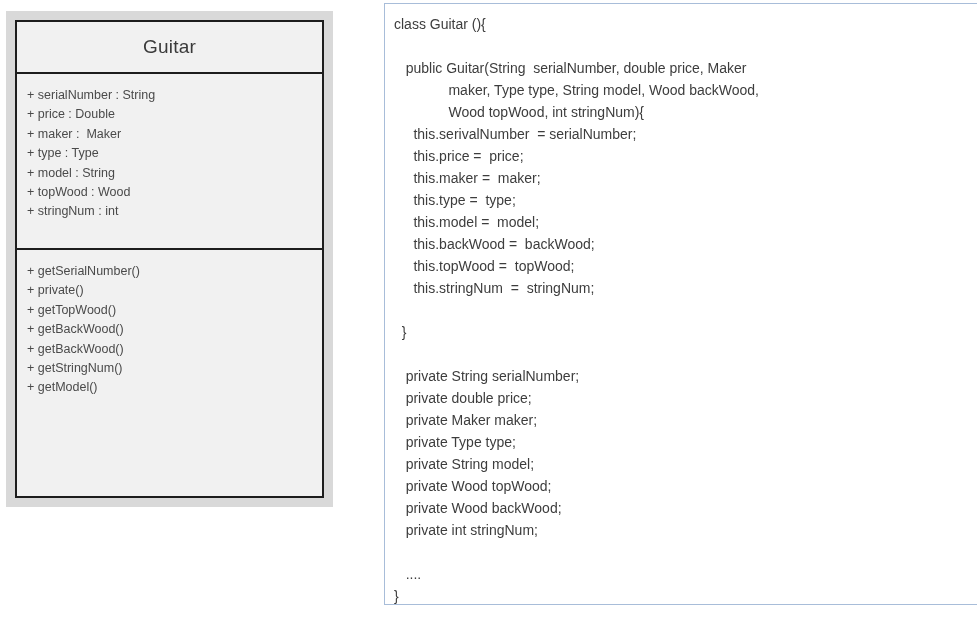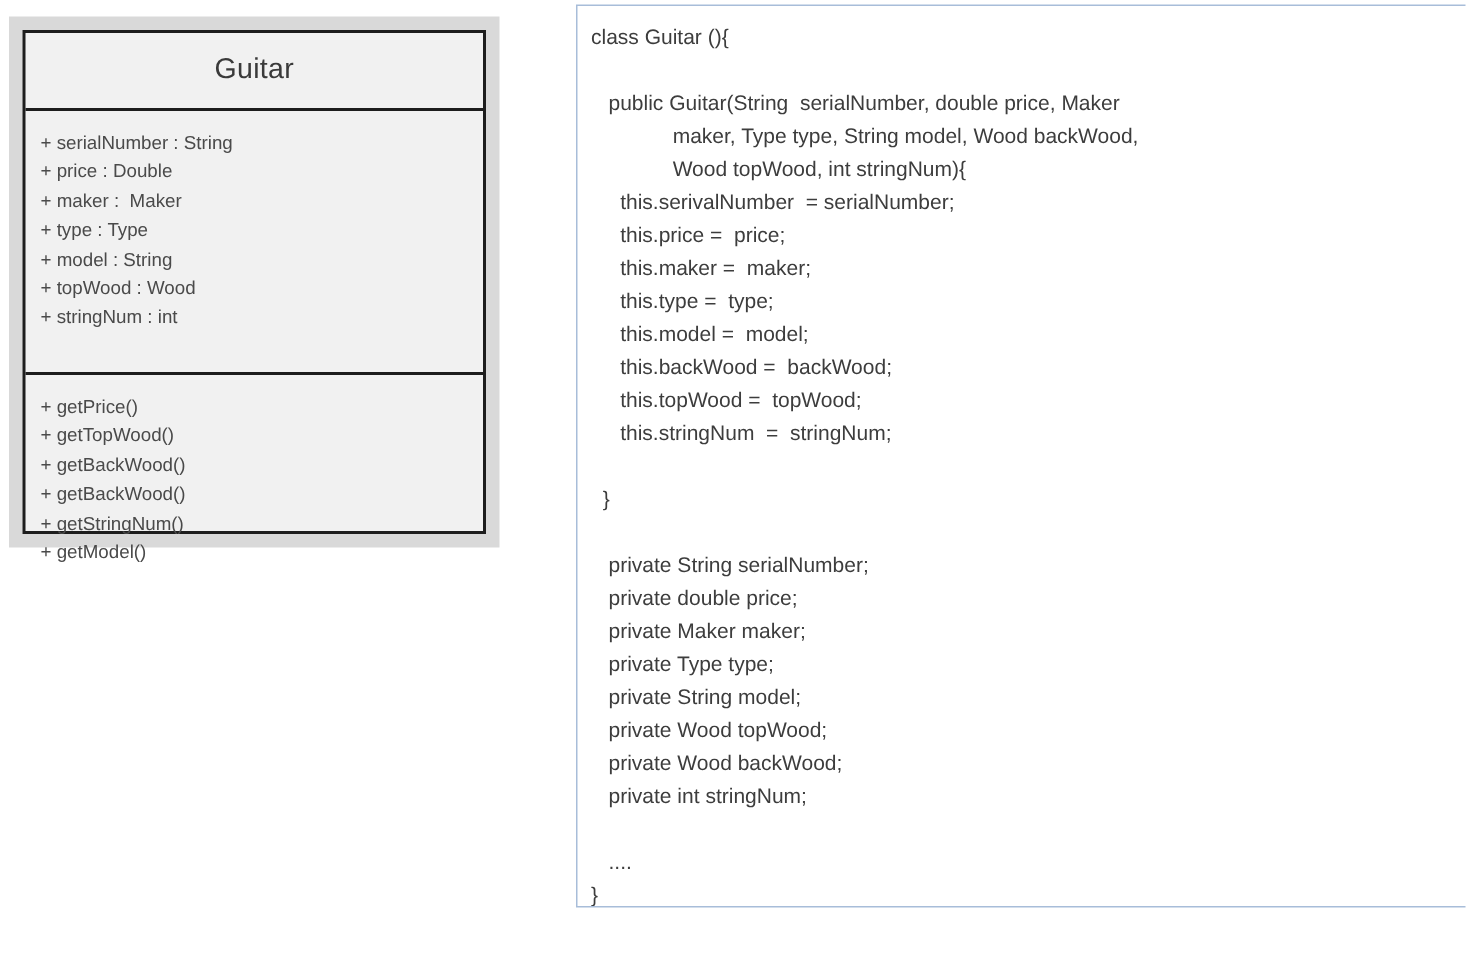--- a/index.html
+++ b/index.html
@@ -14,21 +14,21 @@
     font-family: "Liberation Sans", sans-serif;
     overflow: hidden;
   }
 
   
   #uml-class-box {
     position: absolute;
     left: 6px;
     top: 11px;
     width: 327px;
-    height: 354px;
+    height: 496px;
     background: #d9d9d9;
     box-sizing: border-box;
     padding: 9px;
   }
   #uml-class-frame {
     width: 100%;
     height: 100%;
     box-sizing: border-box;
     border: 2px solid #1d1d1d;
     background: #f1f1f1;
@@ -104,21 +104,22 @@
       <div class="uml-member">+ serialNumber : String</div>
       <div class="uml-member">+ price : Double</div>
       <div class="uml-member">+ maker :  Maker</div>
       <div class="uml-member">+ type : Type</div>
       <div class="uml-member">+ model : String</div>
       <div class="uml-member">+ topWood : Wood</div>
       <div class="uml-member">+ stringNum : int</div>
     </div>
 
     <div id="uml-operations-compartment">
-      <div class="uml-member">+ getPrice()</div>
+      <div class="uml-member">+ getSerialNumber()</div>
+      <div class="uml-member">+ private()</div>
       <div class="uml-member">+ getTopWood()</div>
       <div class="uml-member">+ getBackWood()</div>
       <div class="uml-member">+ getBackWood()</div>
       <div class="uml-member">+ getStringNum()</div>
       <div class="uml-member">+ getModel()</div>
     </div>
 
   </div>
 </div>
 

